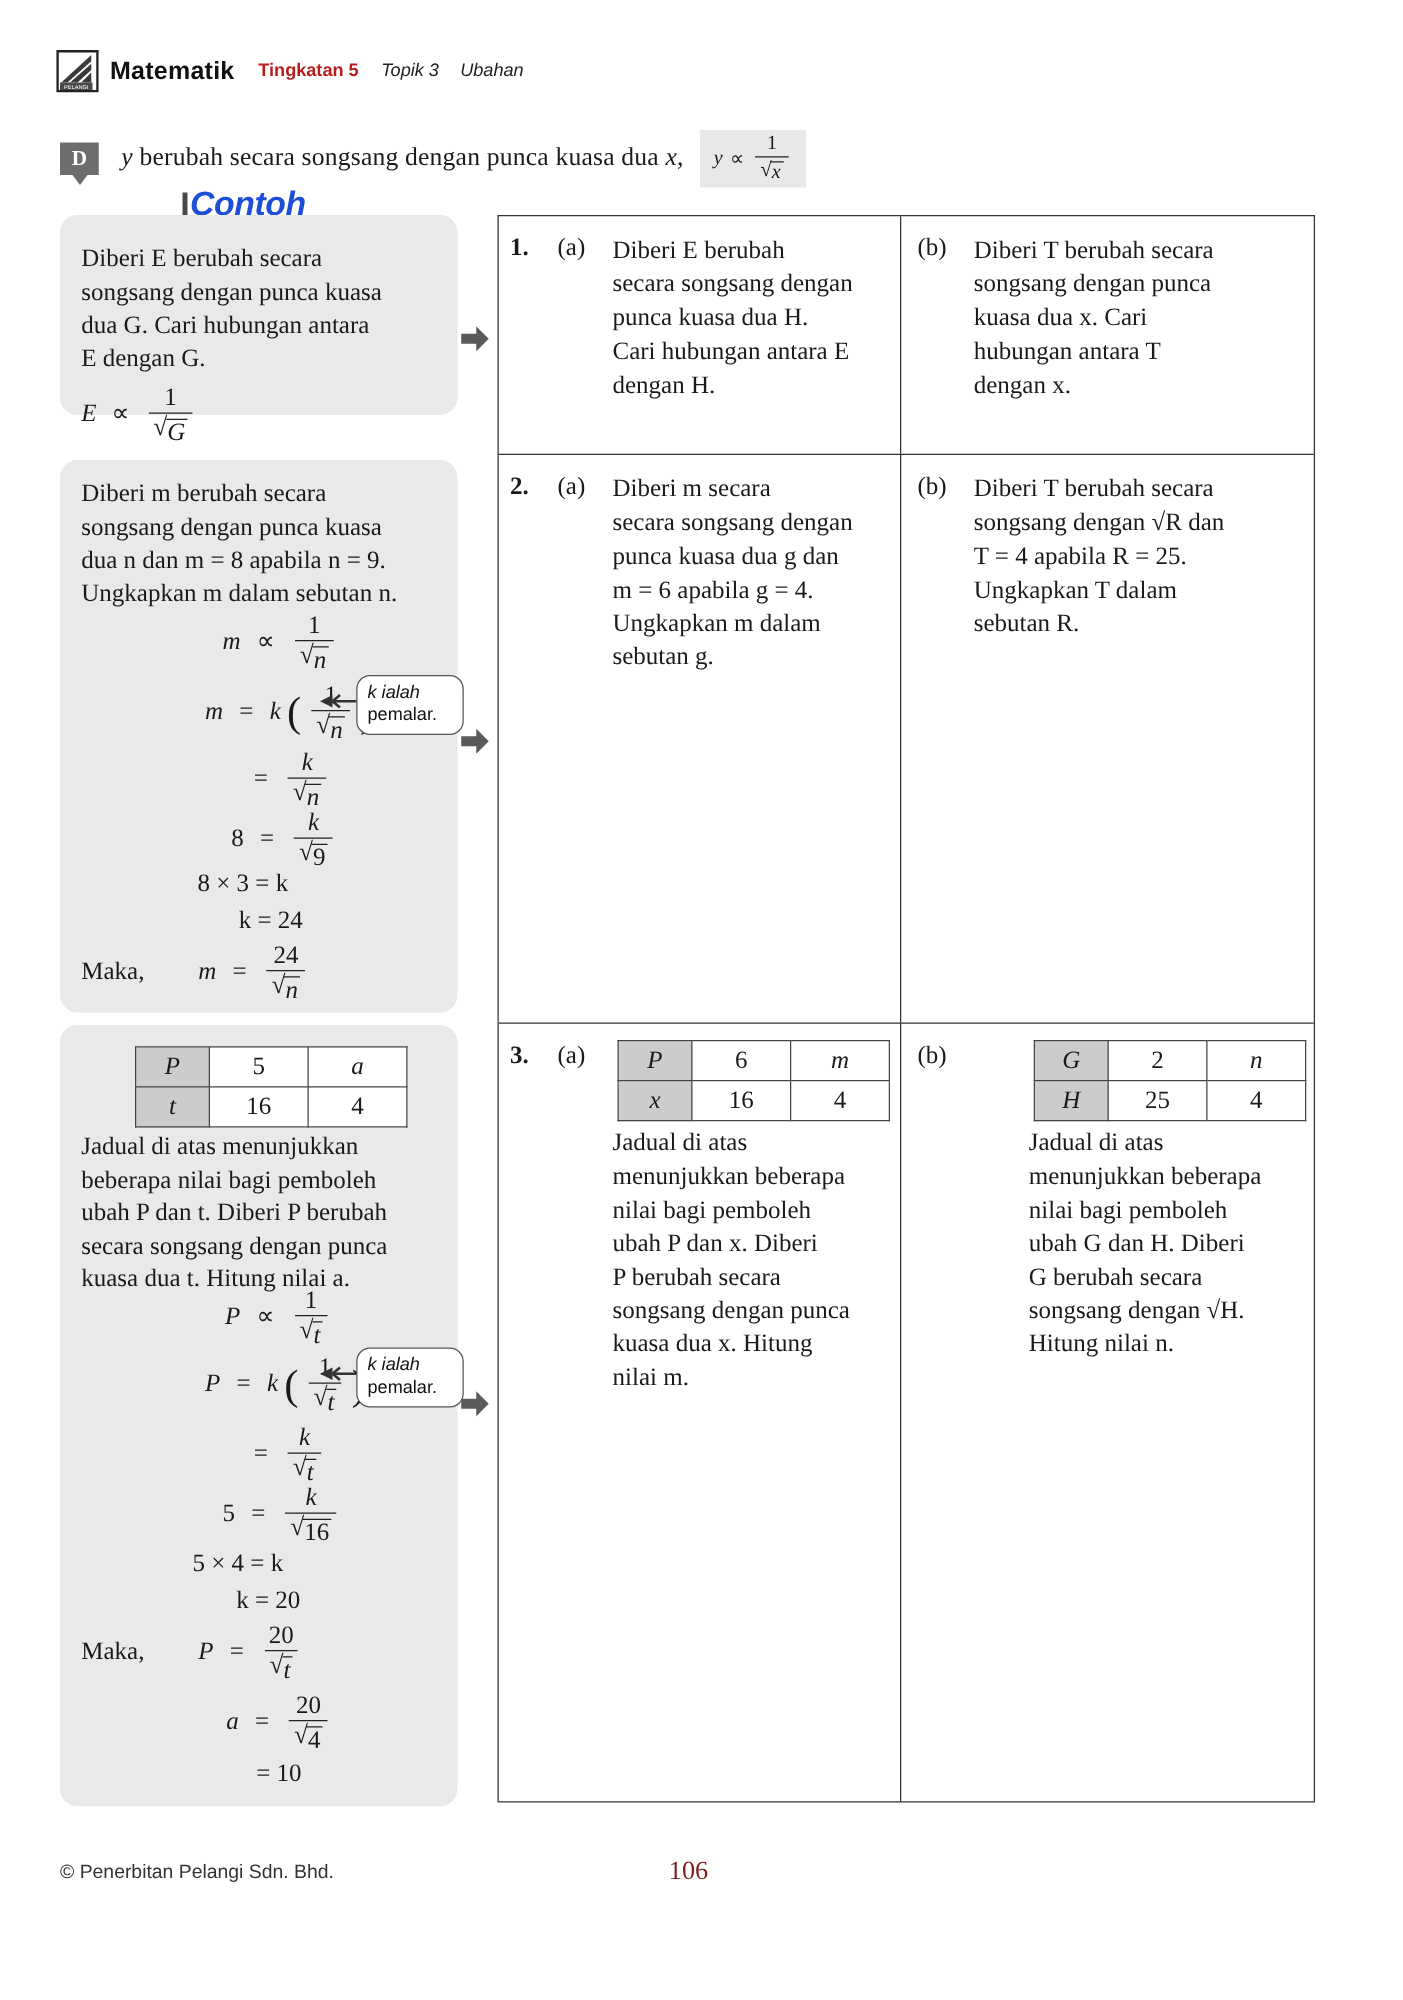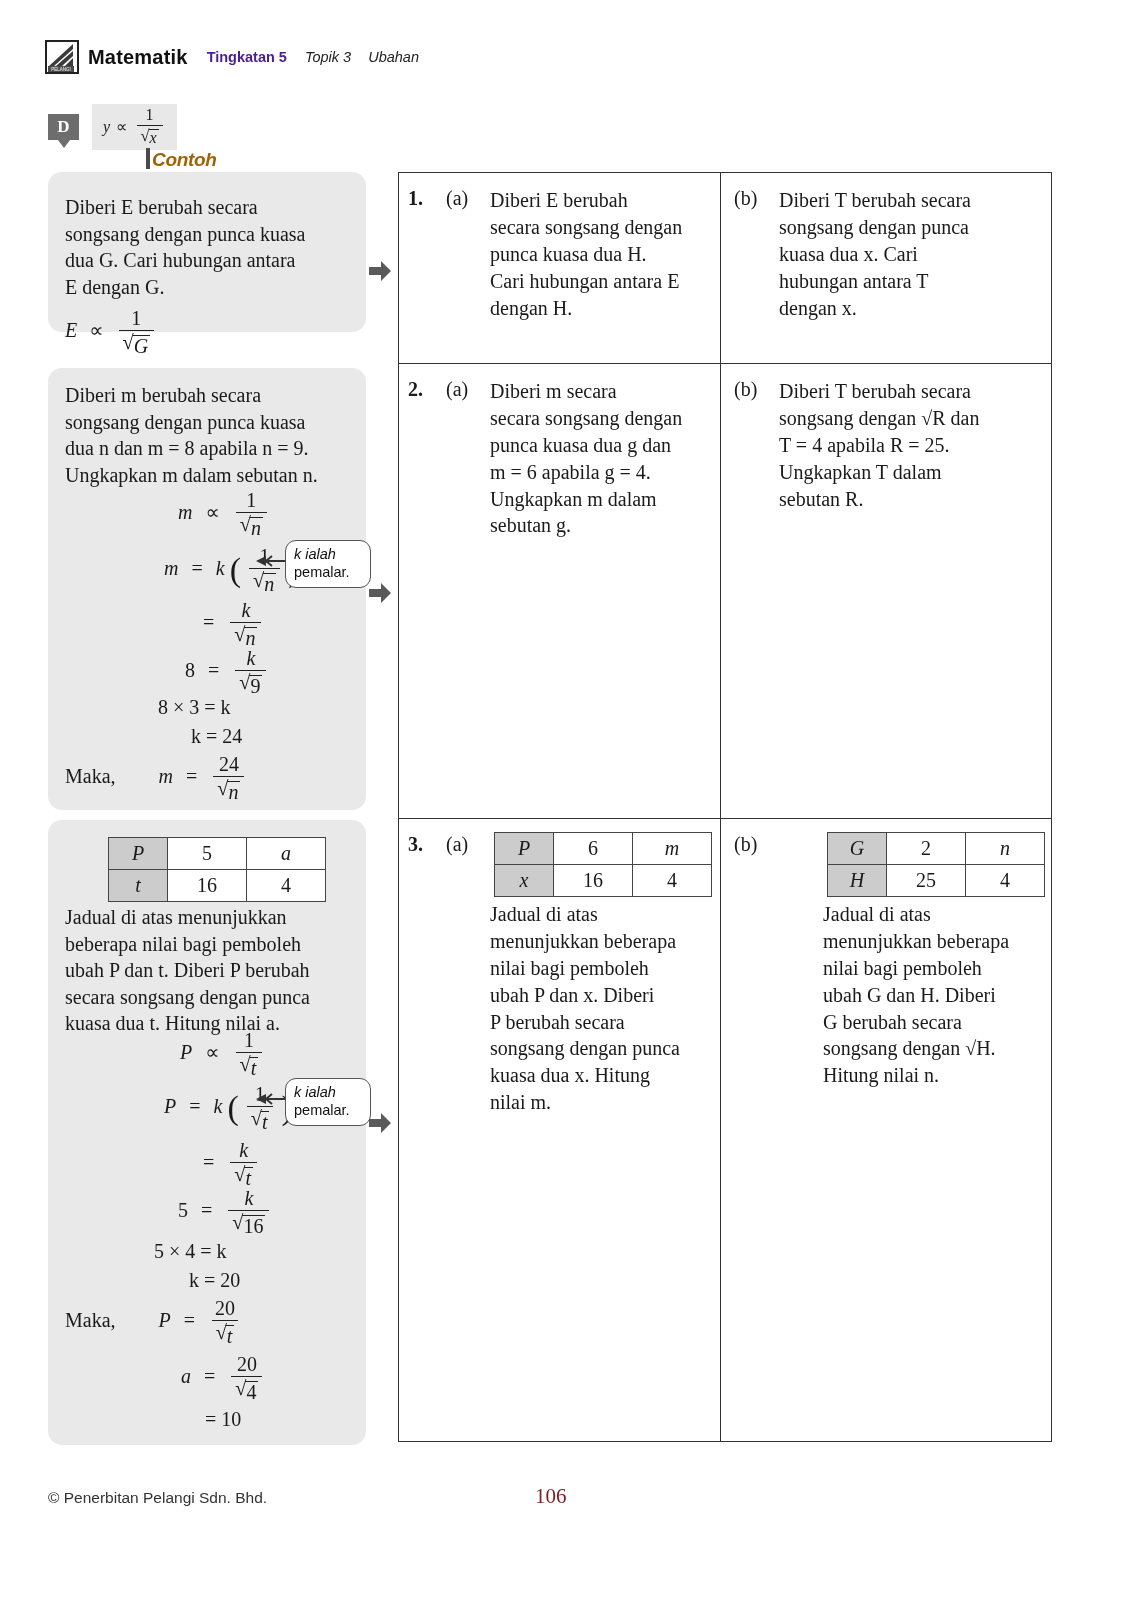--- a/index.html
+++ b/index.html
@@ -11,21 +11,21 @@
     position:relative;
     overflow:hidden;
   }
   .page{position:absolute;left:0;top:0;width:1122px;height:1600px;}
 
   
   .hdr{position:absolute;left:45px;top:40px;display:flex;align-items:center;gap:9px;}
   .logo{width:34px;height:34px;position:relative;}
   .logo svg{display:block;}
   .hdr-title{font-family:"Liberation Sans",sans-serif;font-weight:bold;font-size:20px;letter-spacing:.2px;color:#111;}
-  .hdr-sub{font-family:"Liberation Sans",sans-serif;font-weight:bold;font-size:14.5px;color:#4c1d95;margin-left:10px;}
+  .hdr-sub{font-family:"Liberation Sans",sans-serif;font-weight:bold;font-size:14.5px;color:#b91c1c;margin-left:10px;}
   .hdr-topic{font-family:"Liberation Sans",sans-serif;font-style:italic;font-size:14.5px;color:#222;margin-left:9px;}
   .hdr-topicname{font-family:"Liberation Sans",sans-serif;font-style:italic;font-size:14.5px;color:#222;margin-left:8px;}
 
   
   .dline{position:absolute;left:48px;top:104px;display:flex;align-items:center;}
   .dbadge{position:relative;width:31px;height:26px;background:#6d6d6d;color:#fff;
           font-family:"Liberation Serif",serif;font-weight:bold;font-size:17px;
           display:flex;align-items:center;justify-content:center;}
   .dbadge:after{content:"";position:absolute;left:10px;bottom:-8px;width:0;height:0;
           border-left:6px solid transparent;border-right:6px solid transparent;border-top:8px solid #6d6d6d;}
@@ -40,21 +40,21 @@
   .frac .num{padding:0 4px 1px 4px;}
   .frac .den{padding:1px 4px 0 4px;border-top:1.3px solid #222;}
   .sqrt{display:inline-flex;align-items:flex-start;white-space:nowrap;}
   .sqrt .rad{font-size:1.02em;margin-right:-1px;}
   .sqrt .body{border-top:1.2px solid #222;padding:0 2px 0 1px;margin-top:.14em;}
 
   
   .gbox{position:absolute;background:#e9e9e9;border-radius:14px;}
   .gbox .txt{position:absolute;font-size:20px;line-height:1.33;}
   .contoh{position:absolute;left:146px;top:148px;font-family:"Liberation Sans",sans-serif;
-          font-weight:bold;font-style:italic;font-size:19px;color:#a16207;
+          font-weight:bold;font-style:italic;font-size:27px;color:#1d4ed8;
           border-bottom:4px solid #4a4a4a;padding:0 4px 1px 0;letter-spacing:-.3px;}
   .contoh .bar{display:inline-block;border-left:4px solid #4a4a4a;height:21px;
           vertical-align:-3px;margin-right:2px;}
 
   
   .callout{position:absolute;background:#ffffff;border:1.4px solid #555;border-radius:11px;
           font-family:"Liberation Sans",sans-serif;font-size:14.5px;line-height:1.26;
           padding:4px 8px 5px 8px;color:#111;}
   .callout .ki{font-style:italic;}
   .calarrow{position:absolute;}
@@ -102,20 +102,23 @@
       </svg>
     </span>
     <span class="hdr-title">Matematik</span>
     <span class="hdr-sub">Tingkatan 5</span>
     <span class="hdr-topic">Topik 3</span>
     <span class="hdr-topicname">Ubahan</span>
   </div>
 
   <div class="dline">
     <span class="dbadge">D</span>
+    <span class="dtext">
+      <i>y</i> berubah secara songsang dengan punca kuasa dua <i>x</i>,
+    </span>
     <span class="dformula">
       <span class="mi">y</span>
       <span style="margin:0 6px;">∝</span>
       <span class="frac">
         <span class="num">1</span>
         <span class="den">
           <span class="sqrt">
               <span class="rad">√</span>
               <span class="body mi">x</span>
             </span>

